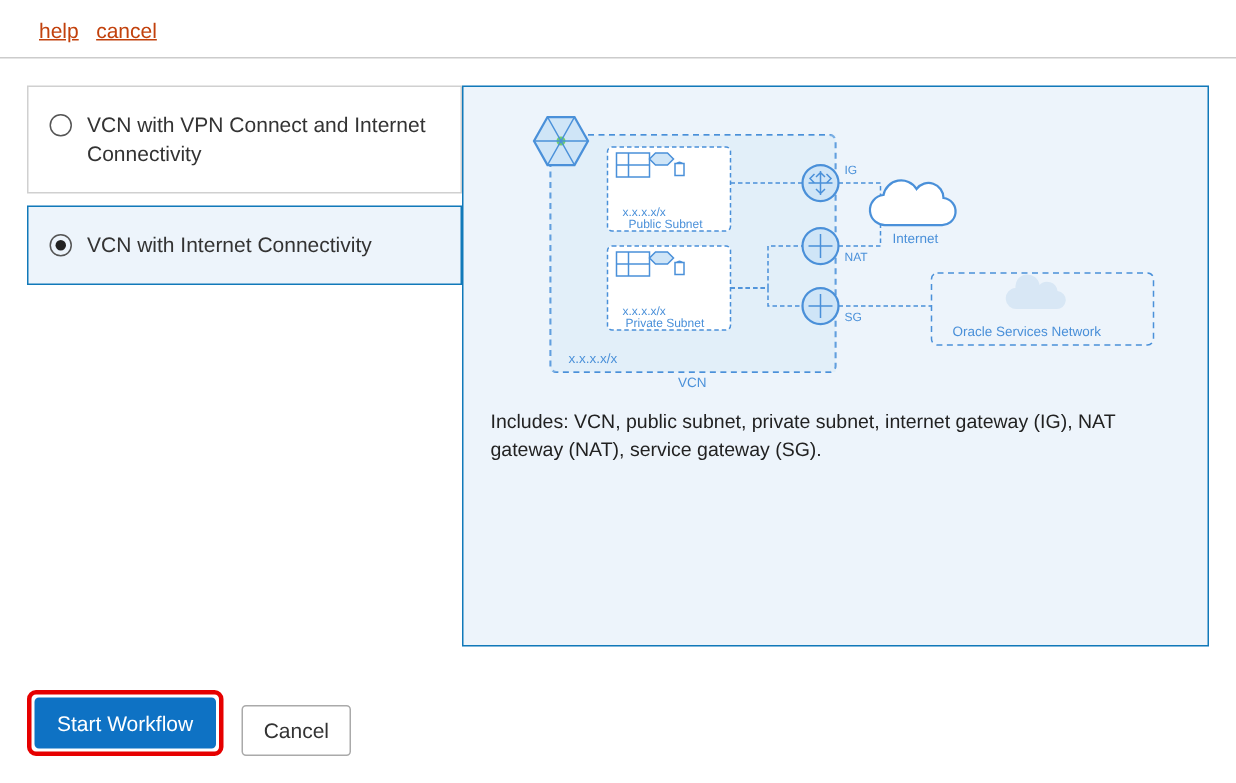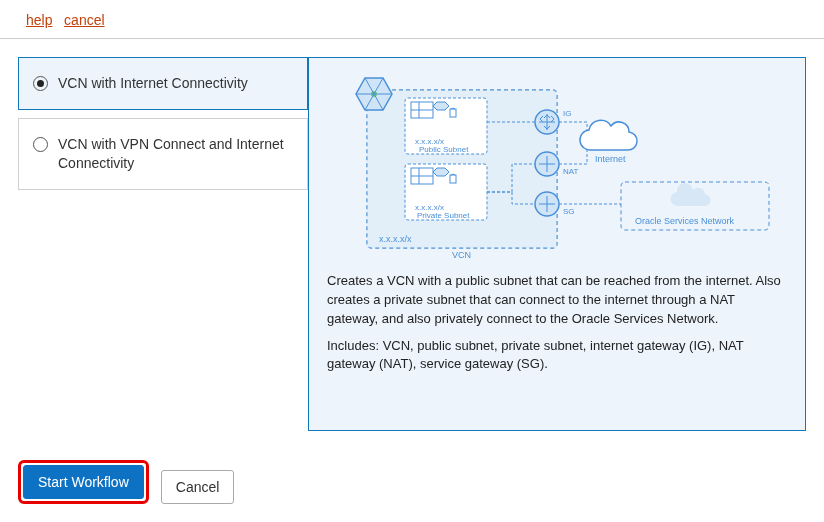--- a/index.html
+++ b/index.html
@@ -36,27 +36,27 @@
 <div class="page">
   <div class="header">
     <div class="header-links">
       <a>help</a>
       <a>cancel</a>
     </div>
   </div>
 
   <div class="body">
     <div class="options">
+      <div class="option">
+        <div class="radio"></div>
+        <div class="option-label">VCN with VPN Connect and Internet Connectivity</div>
+      </div>
       <div class="option selected">
         <div class="radio"></div>
         <div class="option-label">VCN with Internet Connectivity</div>
-      </div>
-      <div class="option">
-        <div class="radio"></div>
-        <div class="option-label">VCN with VPN Connect and Internet Connectivity</div>
       </div>
     </div>
 
     <div class="detail">
       <div class="diagram">
         <svg viewBox="0 0 440 190">
 
           <rect x="30" y="18" width="190" height="158" rx="4" class="stroke-blue" stroke-dasharray="4 3" stroke-width="1.4"></rect>
           <rect x="30" y="18" width="190" height="158" class="fill-lblue" opacity="0.35"></rect>
           <text x="42" y="170" class="diag-label">x.x.x.x/x</text>
@@ -124,21 +124,20 @@
             <path d="M252 58 a12 12 0 0 1 22 -4 a10 10 0 0 1 18 6 a9 9 0 0 1 -2 18 l-36 0 a10 10 0 0 1 -2 -20 z" class="stroke-blue fill-white" stroke-width="1.5"></path>
           </g>
           <text x="258" y="90" class="diag-label">Internet</text>
 
           <rect x="284" y="110" width="148" height="48" rx="4" class="stroke-blue" stroke-dasharray="4 3" fill="#f3f8fd"></rect>
           <path d="M340 120 a8 8 0 0 1 16 -2 a7 7 0 0 1 12 4 a6 6 0 0 1 -1 12 l-26 0 a7 7 0 0 1 -1 -14 z" fill="#d8e7f5"></path>
           <text x="298" y="152" class="diag-label">Oracle Services Network</text>
         </svg>
       </div>
 
-      <p class="desc">Creates a VCN with a public subnet that can be reached from the internet. Also creates a private subnet that can connect to the internet through a NAT gateway, and also privately connect to the Oracle Services Network.</p>
       <p class="desc">
         <span class="includes-label">Includes:</span><span> VCN, public subnet, private subnet, internet gateway (IG), NAT gateway (NAT), service gateway (SG).</span>
       </p>
     </div>
     <div style="clear:both"></div>
   </div>
 
   <div class="footer">
     <span class="highlight">
       <button class="btn btn-primary">Start Workflow</button>

